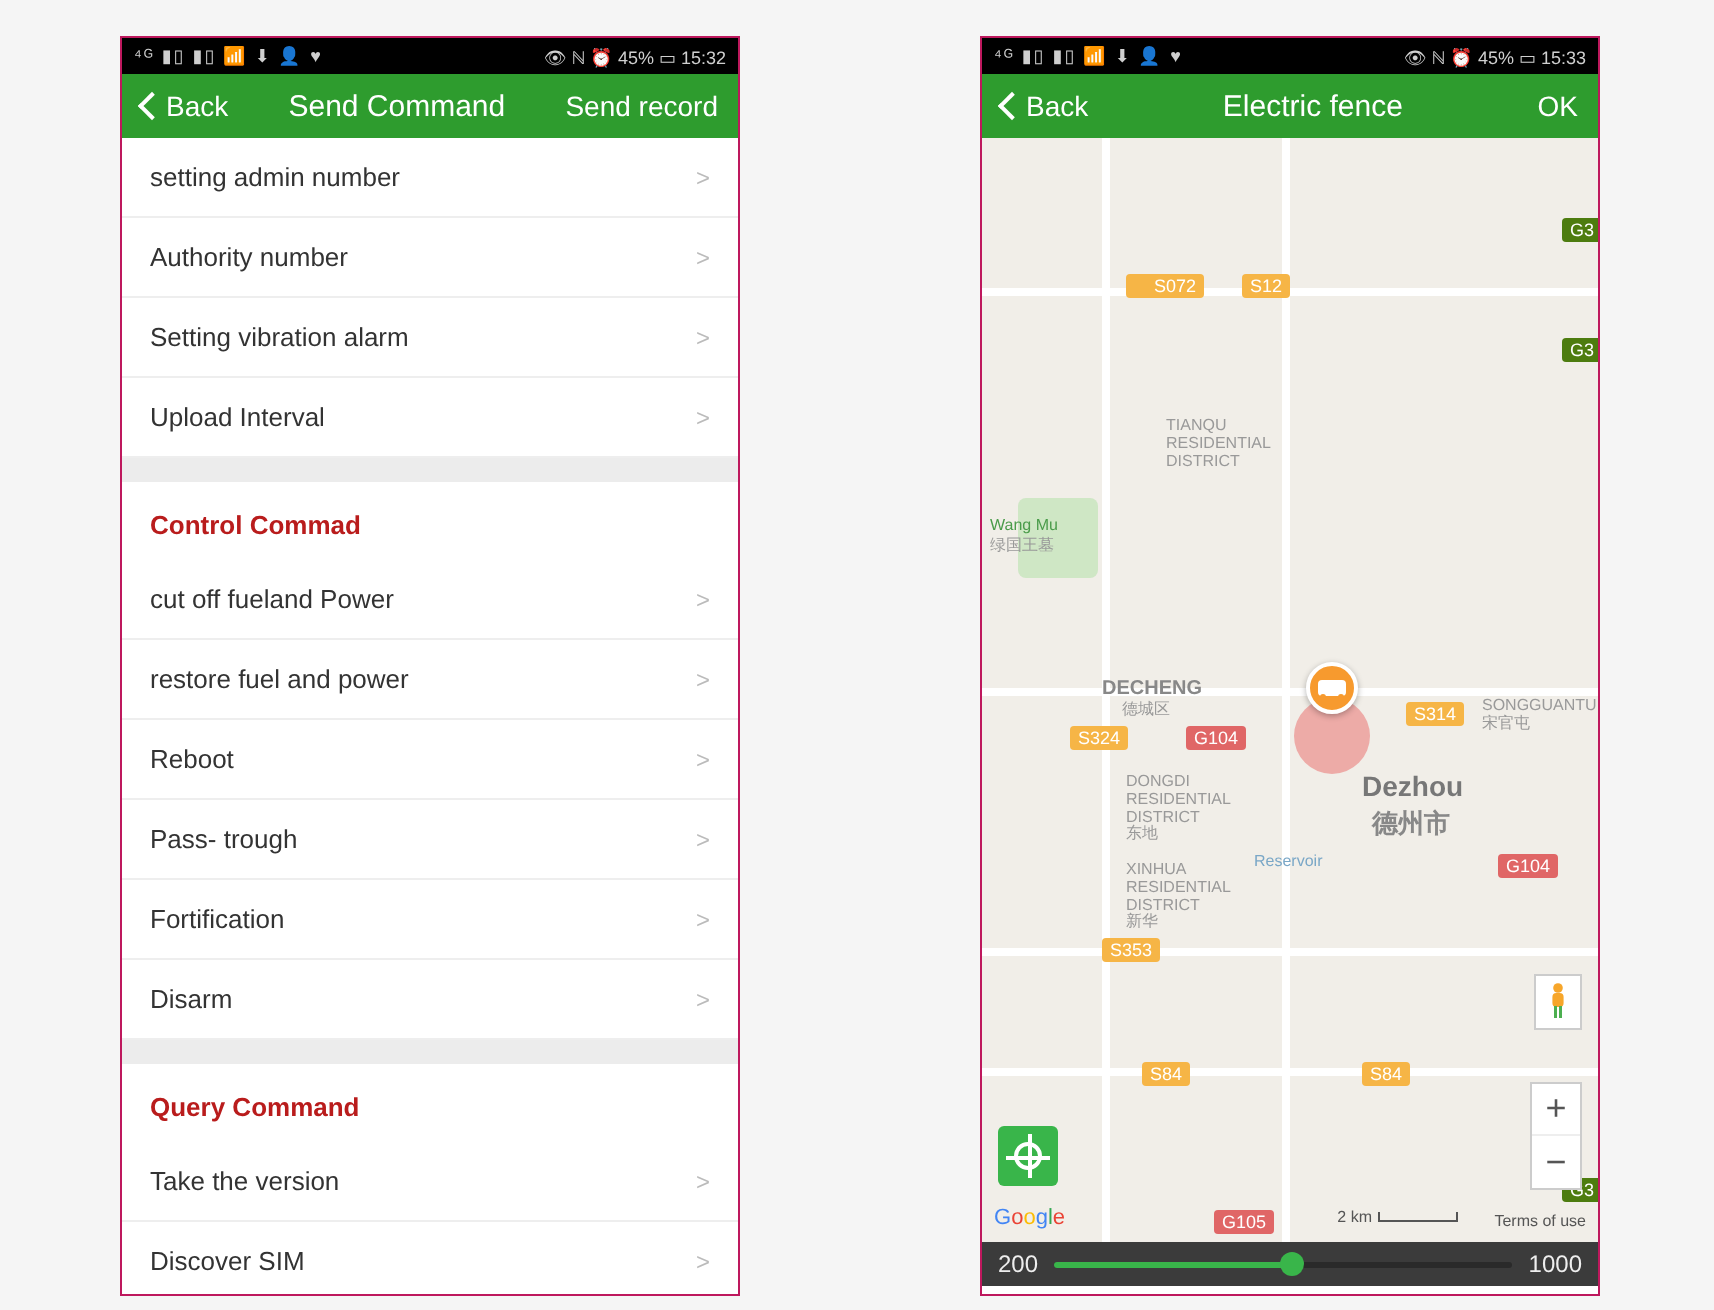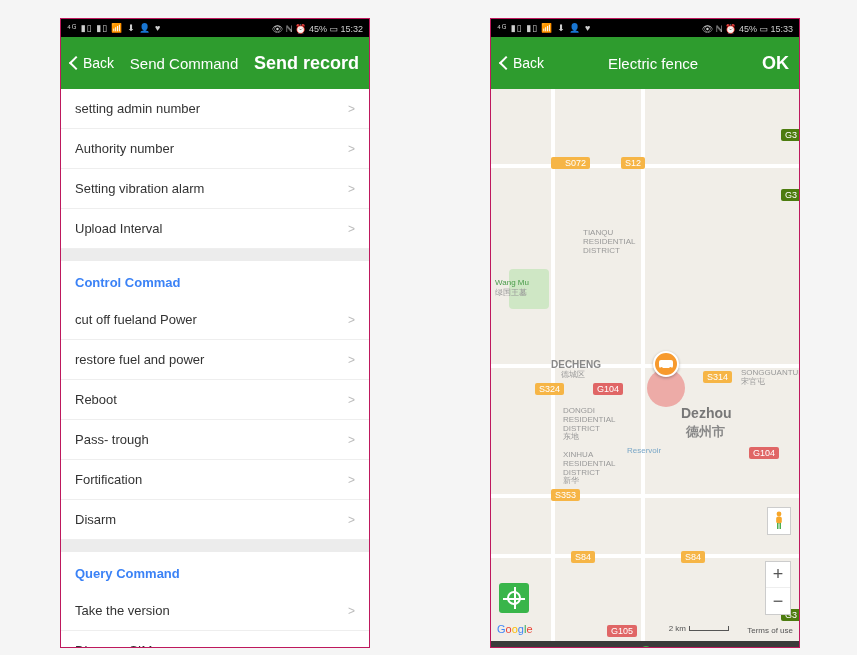--- a/index.html
+++ b/index.html
@@ -29,47 +29,47 @@
     display: flex;
     align-items: center;
     justify-content: space-between;
     padding: 0 6px;
   }
   .statusbar .sicons { letter-spacing: 1px; }
   .statusbar .stime { display: flex; gap: 4px; align-items: center; }
 
   
   .header {
-    height: 52px;
+    height: 32px;
     background: #2e9c2e;
     color: #fff;
     display: flex;
     align-items: center;
     justify-content: space-between;
     padding: 0 10px;
     font-size: 14px;
   }
   .back { display: flex; align-items: center; gap: 2px; cursor: pointer; }
   .chevron-left {
     width: 10px; height: 10px;
     border-left: 2.5px solid #fff;
     border-bottom: 2.5px solid #fff;
     transform: rotate(45deg);
   }
   .centertitle { font-size: 15px; text-align: right; }
-  .rightaction { font-size: 18px; cursor: pointer; font-weight: bold; }
+  .rightaction { font-size: 14px; cursor: pointer; }
 
   
   .listwrap { background: #fff; }
   .section-gap { height: 12px; background: #ececec; }
   .section-header {
     font-weight: 700;
     font-size: 13px;
     padding: 14px 14px 10px 14px;
-    color: #3b82f6;
+    color: #b91c1c;
   }
   .row {
     display: flex;
     justify-content: space-between;
     align-items: center;
     padding: 12px 14px;
     font-size: 13px;
     color: #333;
     border-bottom: 1px solid #eee;
     cursor: pointer;
@@ -314,21 +314,21 @@
 新华</div>
     <div class="smalllabel" style="left:92px; top:140px; white-space:pre;">TIANQU
 RESIDENTIAL
 DISTRICT</div>
     <div class="smalllabel" style="left:4px; top:190px; color:#4a9c4a;">Wang Mu</div>
     <div class="smalllabel" style="left:4px; top:200px;">绿国王墓</div>
     <div class="smalllabel" style="left:136px; top:358px; color:#7aa7c7;">Reservoir</div>
     <div class="smalllabel" style="left:250px; top:280px; white-space:pre;">SONGGUANTUN
 宋官屯</div>
 
-    <div class="badge" style="left:60px; top:68px;padding-left:14px;">S072</div>
+    <div class="badge" style="left:72px; top:68px;padding-left:14px;">S072</div>
     <div class="badge" style="left:130px; top:68px;">S12</div>
     <div class="badge green" style="left:290px; top:40px;">G3</div>
     <div class="badge green" style="left:290px; top:100px;">G3</div>
     <div class="badge" style="left:44px; top:294px;">S324</div>
     <div class="badge red" style="left:102px; top:294px;">G104</div>
     <div class="badge" style="left:212px; top:282px;">S314</div>
     <div class="badge red" style="left:258px; top:358px;">G104</div>
     <div class="badge" style="left:60px; top:400px;">S353</div>
     <div class="badge" style="left:80px; top:462px;">S84</div>
     <div class="badge" style="left:190px; top:462px;">S84</div>

